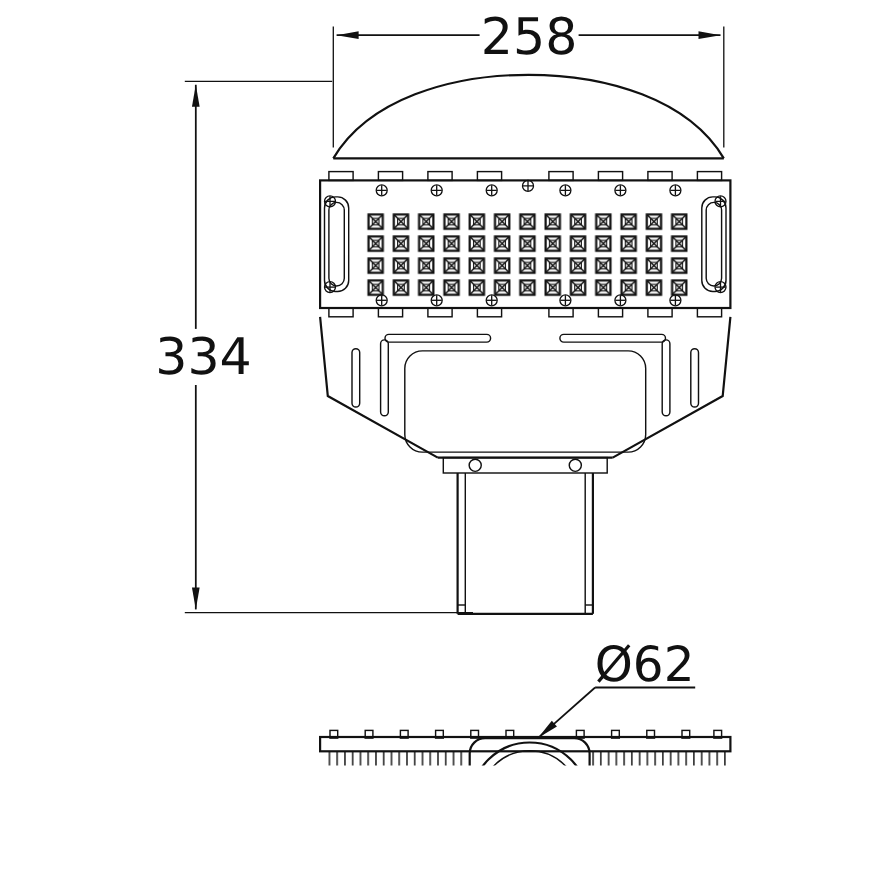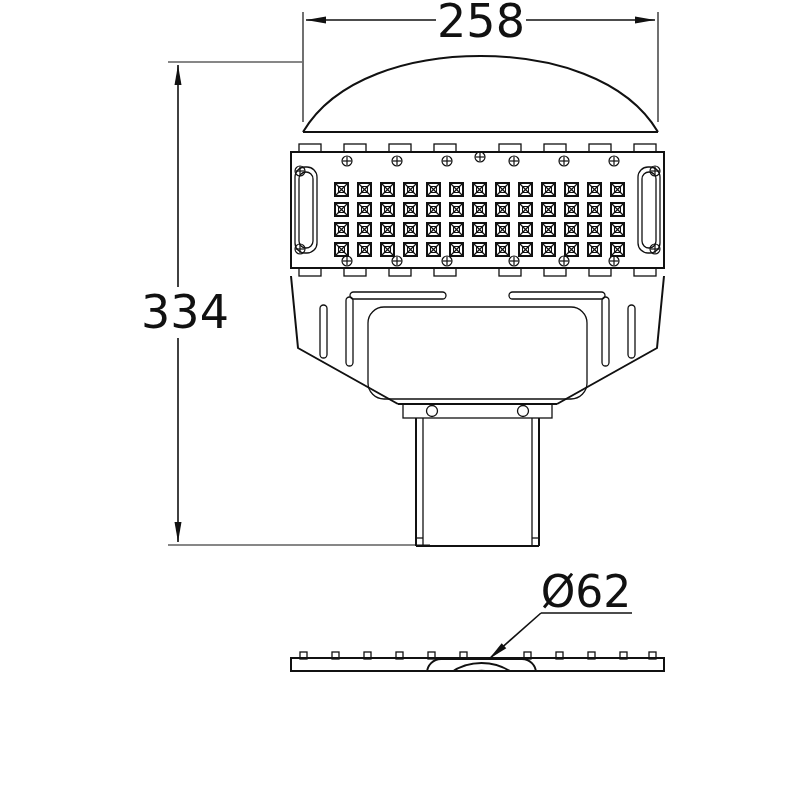--- a/index.html
+++ b/index.html
@@ -1,16 +1,16 @@
 <!DOCTYPE html>
 <html><head>
 <meta charset="utf-8">
 <style>
   html,body{margin:0;padding:0;background:#ffffff;}
-  .stage{width:800px;height:672px;background:#ffffff;position:relative;margin:0 auto;}
+  .stage{width:800px;height:672px;background:#ffffff;position:relative;margin:12px auto;}
   svg{display:block;}
   .ol   {fill:none;stroke:#111;stroke-width:2;}
   .thin {fill:none;stroke:#111;stroke-width:1.3;}
   .dim  {fill:none;stroke:#111;stroke-width:1.6;}
   .ext  {fill:none;stroke:#111;stroke-width:1.2;}
   .fillw{fill:#fff;stroke:#111;stroke-width:1.3;}
   .dimtext{font-family:"DejaVu Sans", sans-serif;font-size:46px;fill:#111;}
   .dimtext.small{font-size:44px;}
 </style>
 </head>

